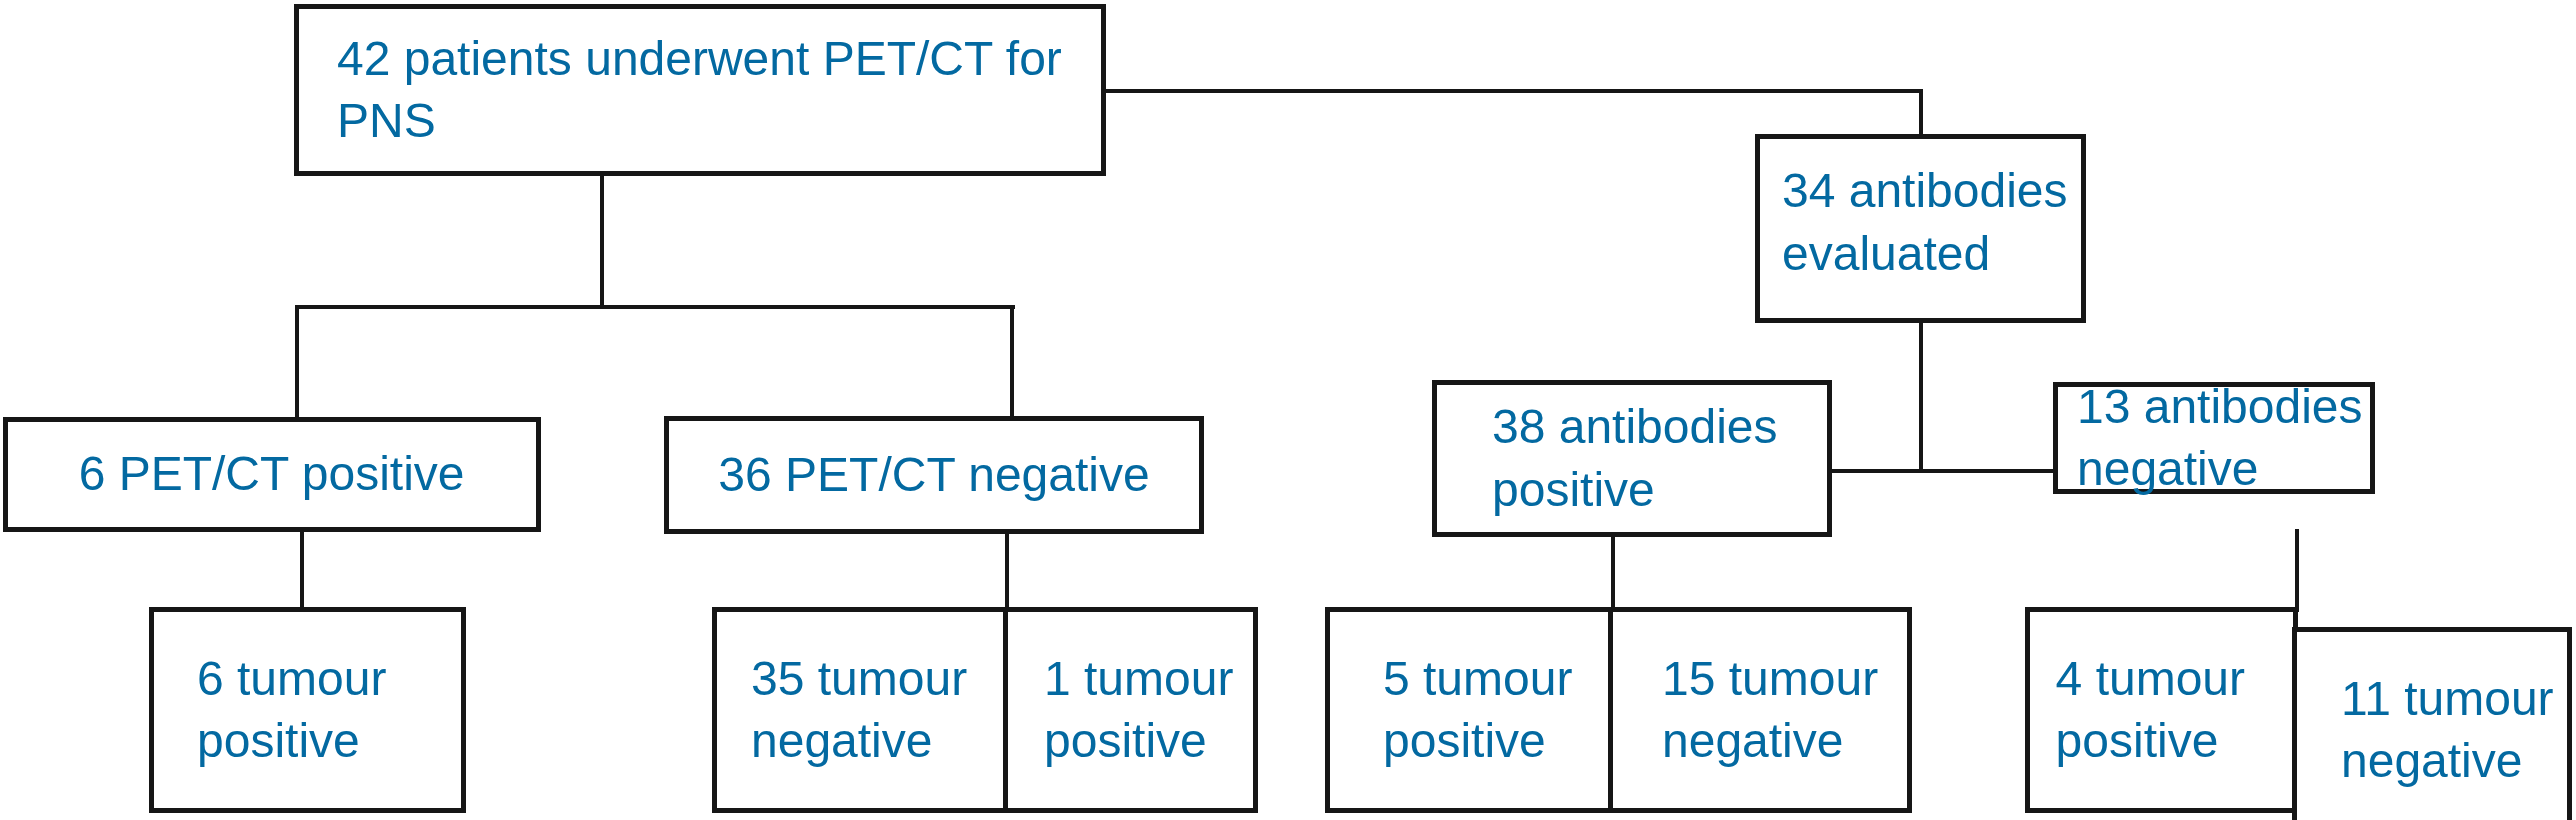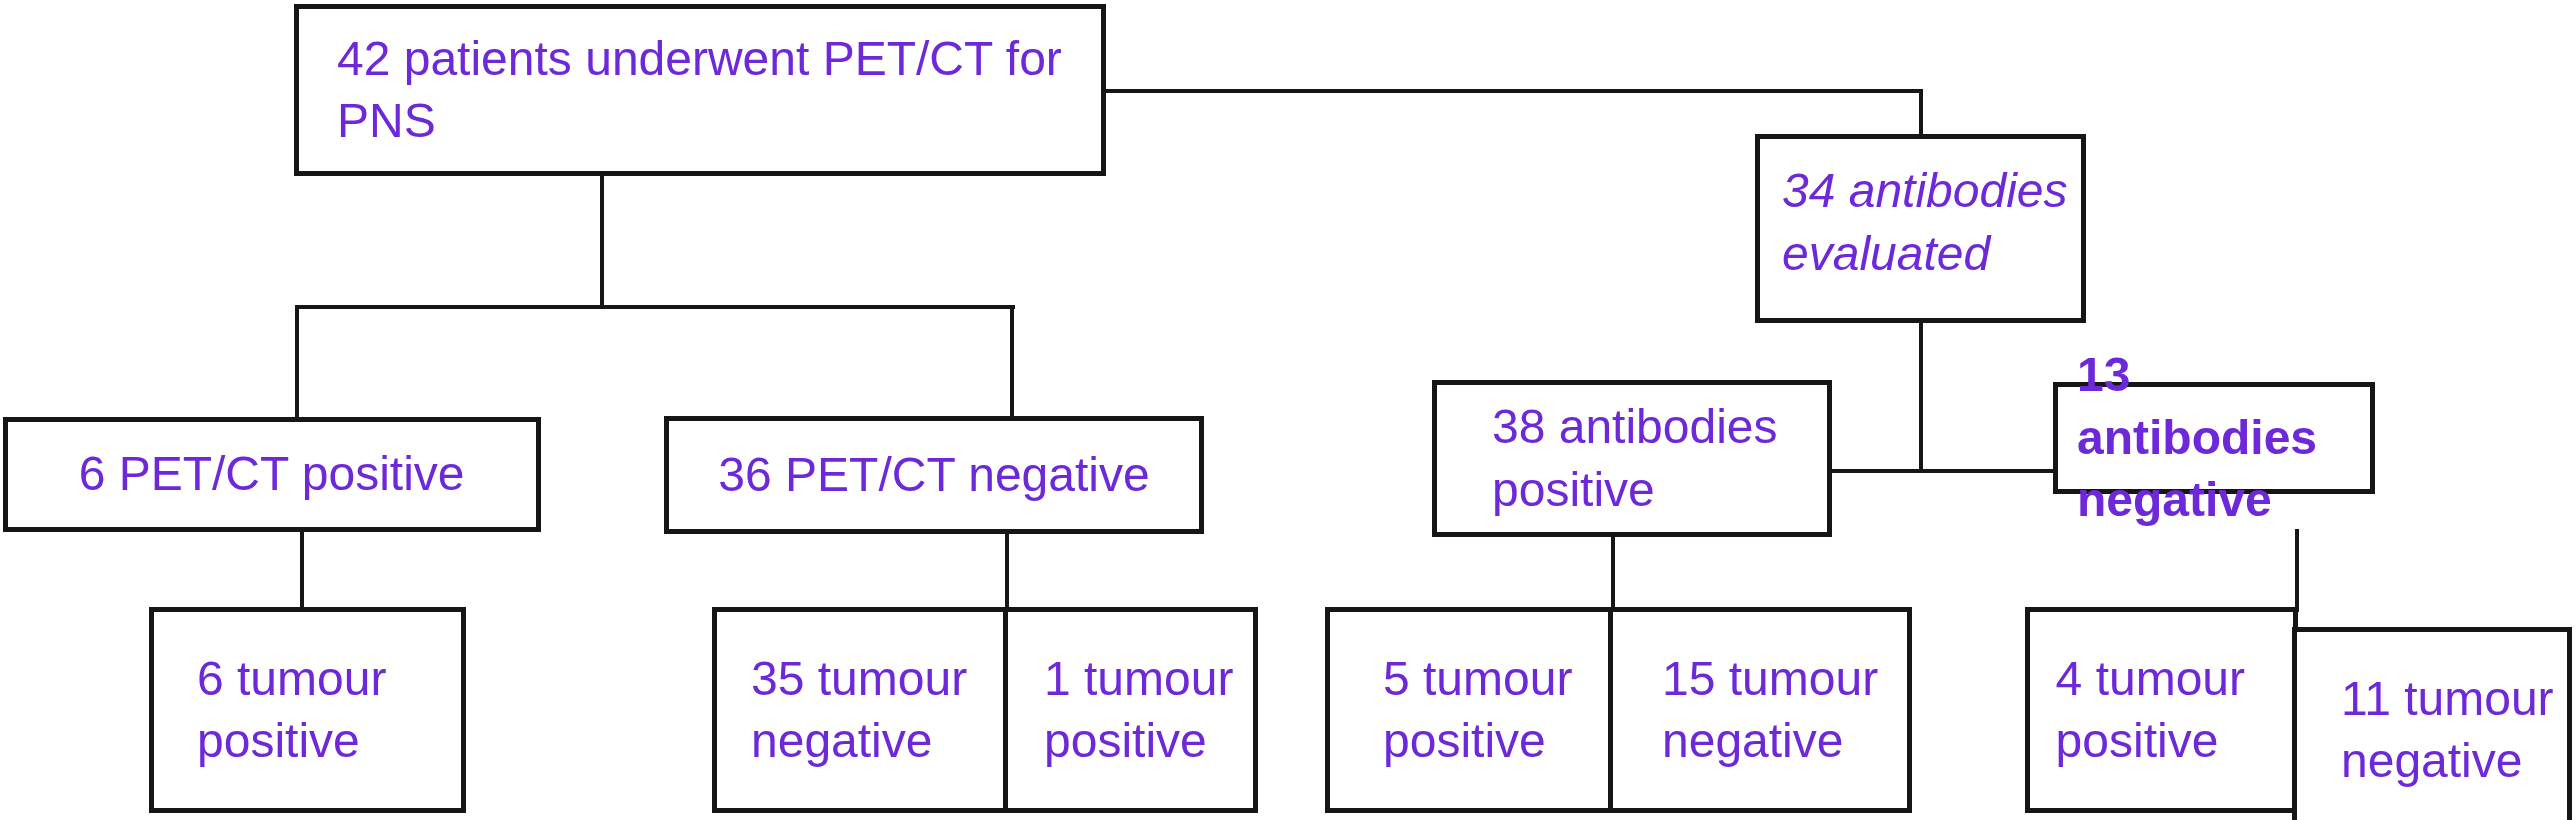--- a/index.html
+++ b/index.html
@@ -16,35 +16,35 @@
     font-family: "Liberation Sans", sans-serif;
   }
   .node {
     position: absolute;
     box-sizing: border-box;
     border: 5.1px solid #161616;
     background: #ffffff;
     display: flex;
     align-items: center;
     justify-content: flex-start;
-    color: #6d28d9;
+    color: #0369a1;
     font-size: 48px;
     line-height: 1.3;
     letter-spacing: 0;
   }
   .node .lbl { display: block; }
   .center { justify-content: center; text-align: center; }
 
   
   .n-root    { left: 294px;  top: 4.3px;   width: 812px; height: 172px; padding-left: 38px; padding-right: 17px; }
-  .n-abeval  { left: 1755px; top: 134px; width: 331px; height: 189px; padding-left: 22px; padding-right: 6.8px; padding-bottom: 12px; font-style: italic; }
+  .n-abeval  { left: 1755px; top: 134px; width: 331px; height: 189px; padding-left: 22px; padding-right: 6.8px; padding-bottom: 12px; }
   .n-petpos  { left: 2.6px;    top: 417px; width: 538px; height: 115px; }
   .n-petneg  { left: 664px;  top: 416px; width: 540px; height: 118px; }
   .n-abpos   { left: 1432px; top: 380px; width: 400px; height: 157px; padding-left: 55px; padding-right: 8.5px; }
-  .n-abneg   { left: 2053px; top: 382px; width: 322px; height: 112px; padding-left: 19px; padding-right: 6.8px; font-weight: bold; }
+  .n-abneg   { left: 2053px; top: 382px; width: 322px; height: 112px; padding-left: 19px; padding-right: 6.8px; }
   .n-t1      { left: 149px;  top: 607px; width: 317px; height: 206px; padding-left: 43px; padding-right: 8.5px; }
   .n-t2      { left: 712px;  top: 607px; width: 296px; height: 206px; padding-left: 34px; padding-right: 8.5px; }
   .n-t3      { left: 1003px; top: 607px; width: 255px; height: 206px; padding-left: 36px; padding-right: 8.5px; }
   .n-t4      { left: 1325px; top: 607px; width: 289px; height: 206px; padding-left: 53px; padding-right: 8.5px; }
   .n-t5      { left: 1608px; top: 607px; width: 304px; height: 206px; padding-left: 49px; padding-right: 8.5px; }
   .n-t6      { left: 2025px; top: 607px; width: 273px; height: 206px; padding-left: 25.6px; padding-right: 8.5px; }
   .n-t7      { left: 2292px; top: 607px; width: 280px; height: 206px; padding-left: 44px; padding-right: 8.5px; margin-top: 20px; }
 
   
   .hline, .vline { position: absolute; background: #161616; }

